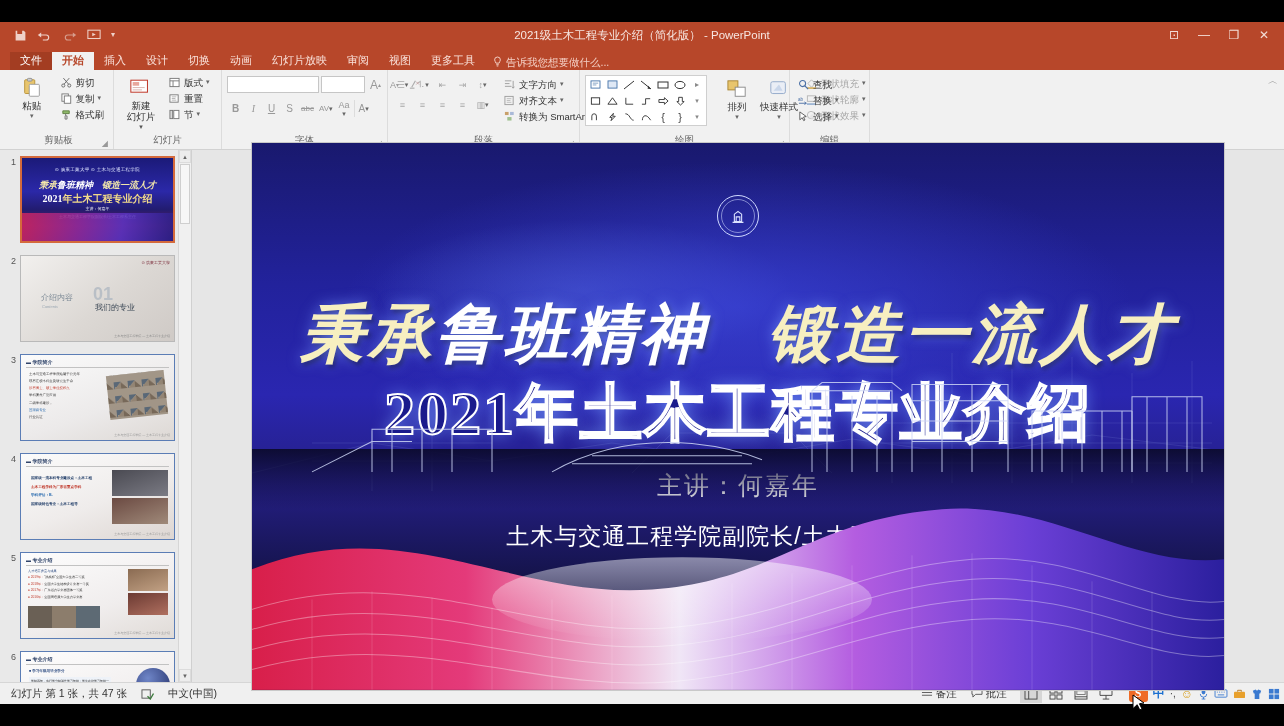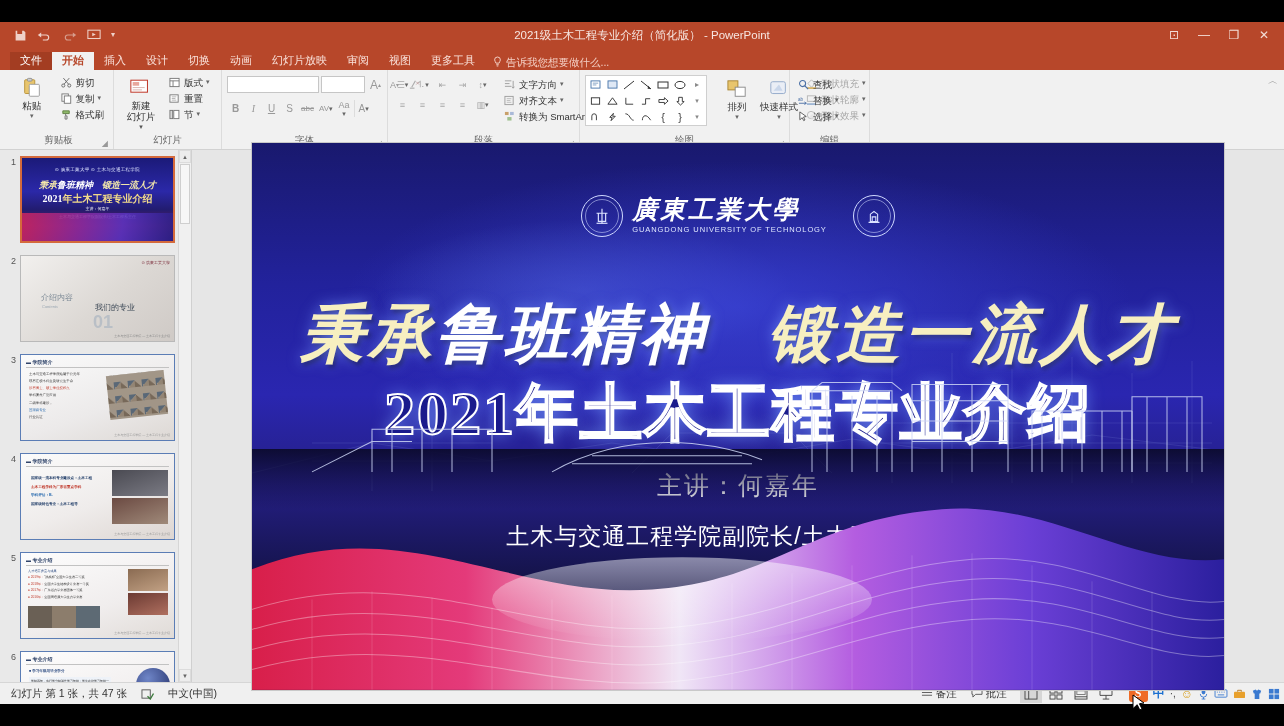--- a/index.html
+++ b/index.html
@@ -707,21 +707,21 @@
           </div>
         </div>
 
         <div class="thumb">
           <div class="thumbnum">2</div>
           <div class="thumbimg" style="background:#e9e6e2;text-decoration:underline;">
             <div style="position:absolute;inset:0;background:linear-gradient(140deg,#f2f0ee 0%,#dcd8d4 55%,#cfcac6 100%);"></div>
             <div style="position:absolute;right:4px;top:4px;color:#7b2c3a;font-size:4px;">⊙ 廣東工業大學</div>
             <div style="position:absolute;left:20px;top:36px;color:#7d8a96;font-size:8px;">介绍内容</div>
             <div style="position:absolute;left:21px;top:48px;color:#9aa6b2;font-size:4px;font-style:italic;">Contents</div>
-            <div style="position:absolute;left:72px;top:56px;color:#b9bfc6;font-size:18px;font-weight:bold;">01</div>
+            <div style="position:absolute;left:72px;top:28px;color:#b9bfc6;font-size:18px;font-weight:bold;">01</div>
             <div style="position:absolute;left:74px;top:46px;color:#3a4654;font-size:8px;">我们的专业</div>
             <div style="position:absolute;right:4px;bottom:3px;color:#8a8a8a;font-size:3px;">土木与交通工程学院 — 土木工程专业介绍</div>
           </div>
         </div>
 
         <div class="thumb">
           <div class="thumbnum">3</div>
           <div class="thumbimg" style="background:#f4f2f0; border-color:#5b7db5;">
             <div style="position:absolute;inset:0;background:linear-gradient(160deg,#fbfbfb 0%,#eceaea 60%,#ddd8d4 100%);"></div>
             <div style="position:absolute;left:5px;top:4px;color:#31456b;font-size:5px;font-weight:bold;">▬ <span>学院简介</span></div>
@@ -806,32 +806,20 @@
           <g stroke="#8fa0e8" stroke-width="0.7" fill="none" opacity="0.5">
             <path d="M0 330 L120 300 L240 318 L360 300 L480 316 L600 296 L720 312 L840 292 L972 308"></path>
             <path d="M640 220 L640 340 M700 210 L700 340 M760 226 L760 340 M820 214 L820 340 M880 230 L880 340 M940 218 L940 340"></path>
             <path d="M620 300 h340 M620 320 h340 M620 280 h340"></path>
             <path d="M60 300 h180 M60 318 h180 M120 288 v60 M180 288 v60"></path>
             <path d="M380 330 l40 -40 h120 l40 40"></path>
           </g>
         </svg>
 
         <div class="logos">
-          <div class="logoblk">
-            <div class="logomark">
-              <svg width="20" height="20" viewBox="0 0 22 22">
-                  <path d="M11 3v16M5 8h12M7 8v9h8V8" stroke="#dbe2ff" stroke-width="1.3" fill="none"></path>
-                  <path d="M5 19h12" stroke="#dbe2ff" stroke-width="1.3"></path>
-                </svg>
-            </div>
-            <div class="logotxt">
-              <div class="logo-cn script">廣東工業大學</div>
-              <div class="logo-en">GUANGDONG  UNIVERSITY  OF  TECHNOLOGY</div>
-            </div>
-          </div>
           <div class="logoblk">
             <div class="logomark">
               <svg width="20" height="20" viewBox="0 0 22 22">
                   <path d="M7 17V9l4-3 4 3v8z" fill="none" stroke="#dbe2ff" stroke-width="1.2"></path>
                   <path d="M5 18h12M9 17v-5h4v5" stroke="#dbe2ff" stroke-width="1.2" fill="none"></path>
                 </svg>
             </div>
           </div>
         </div>
 

